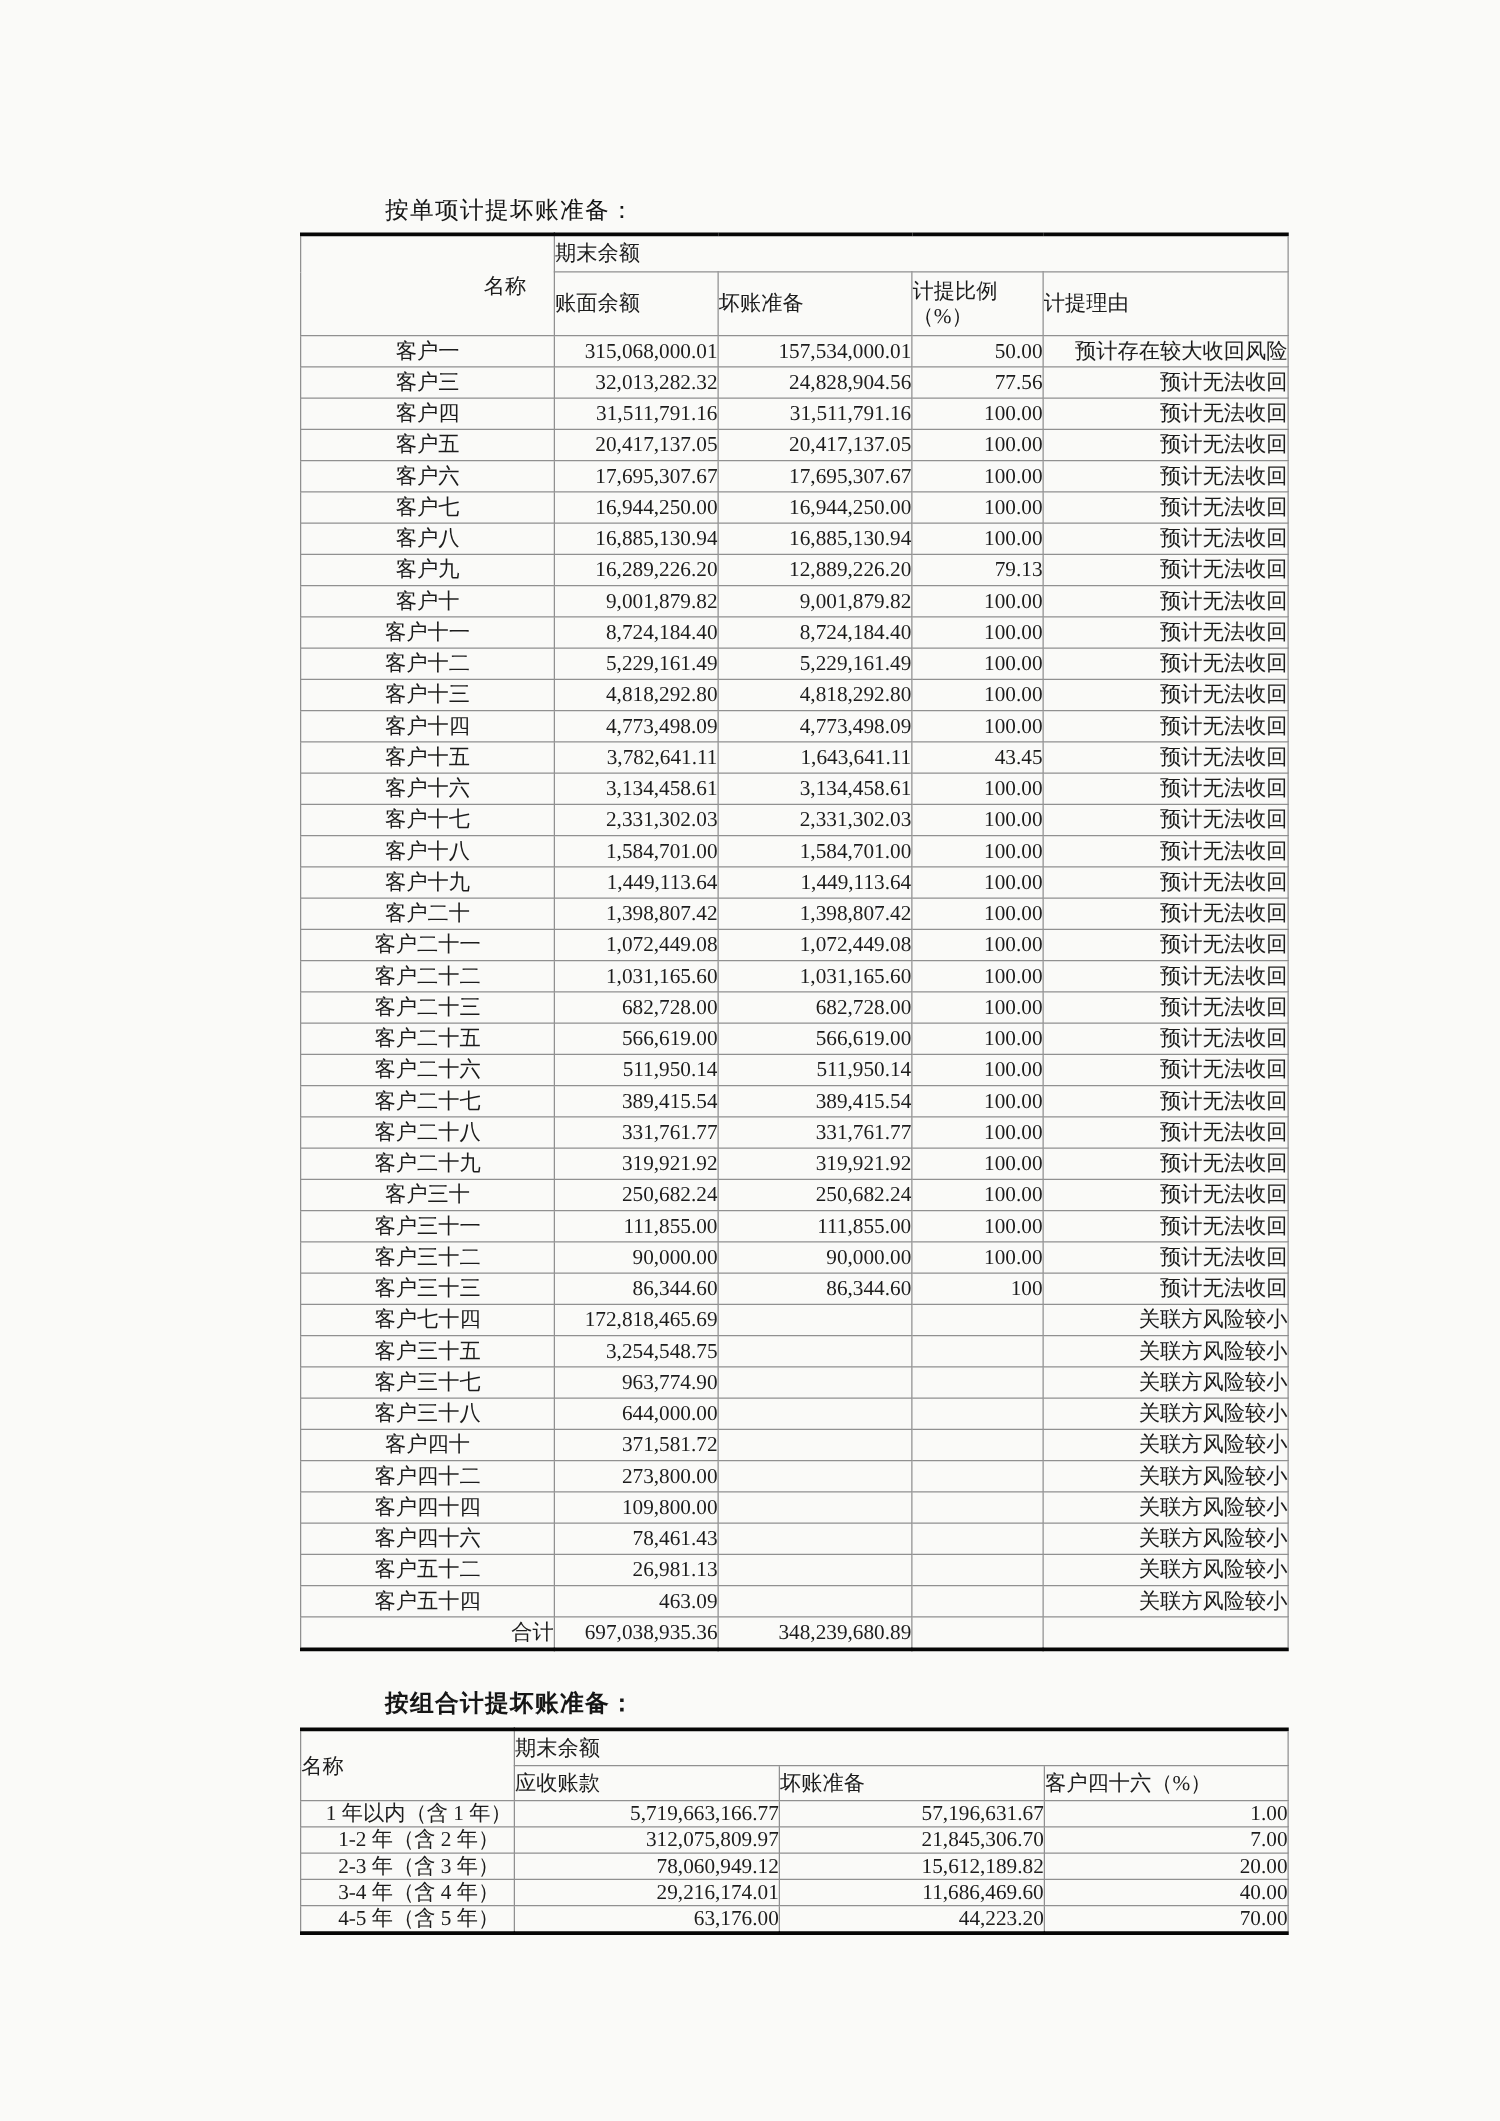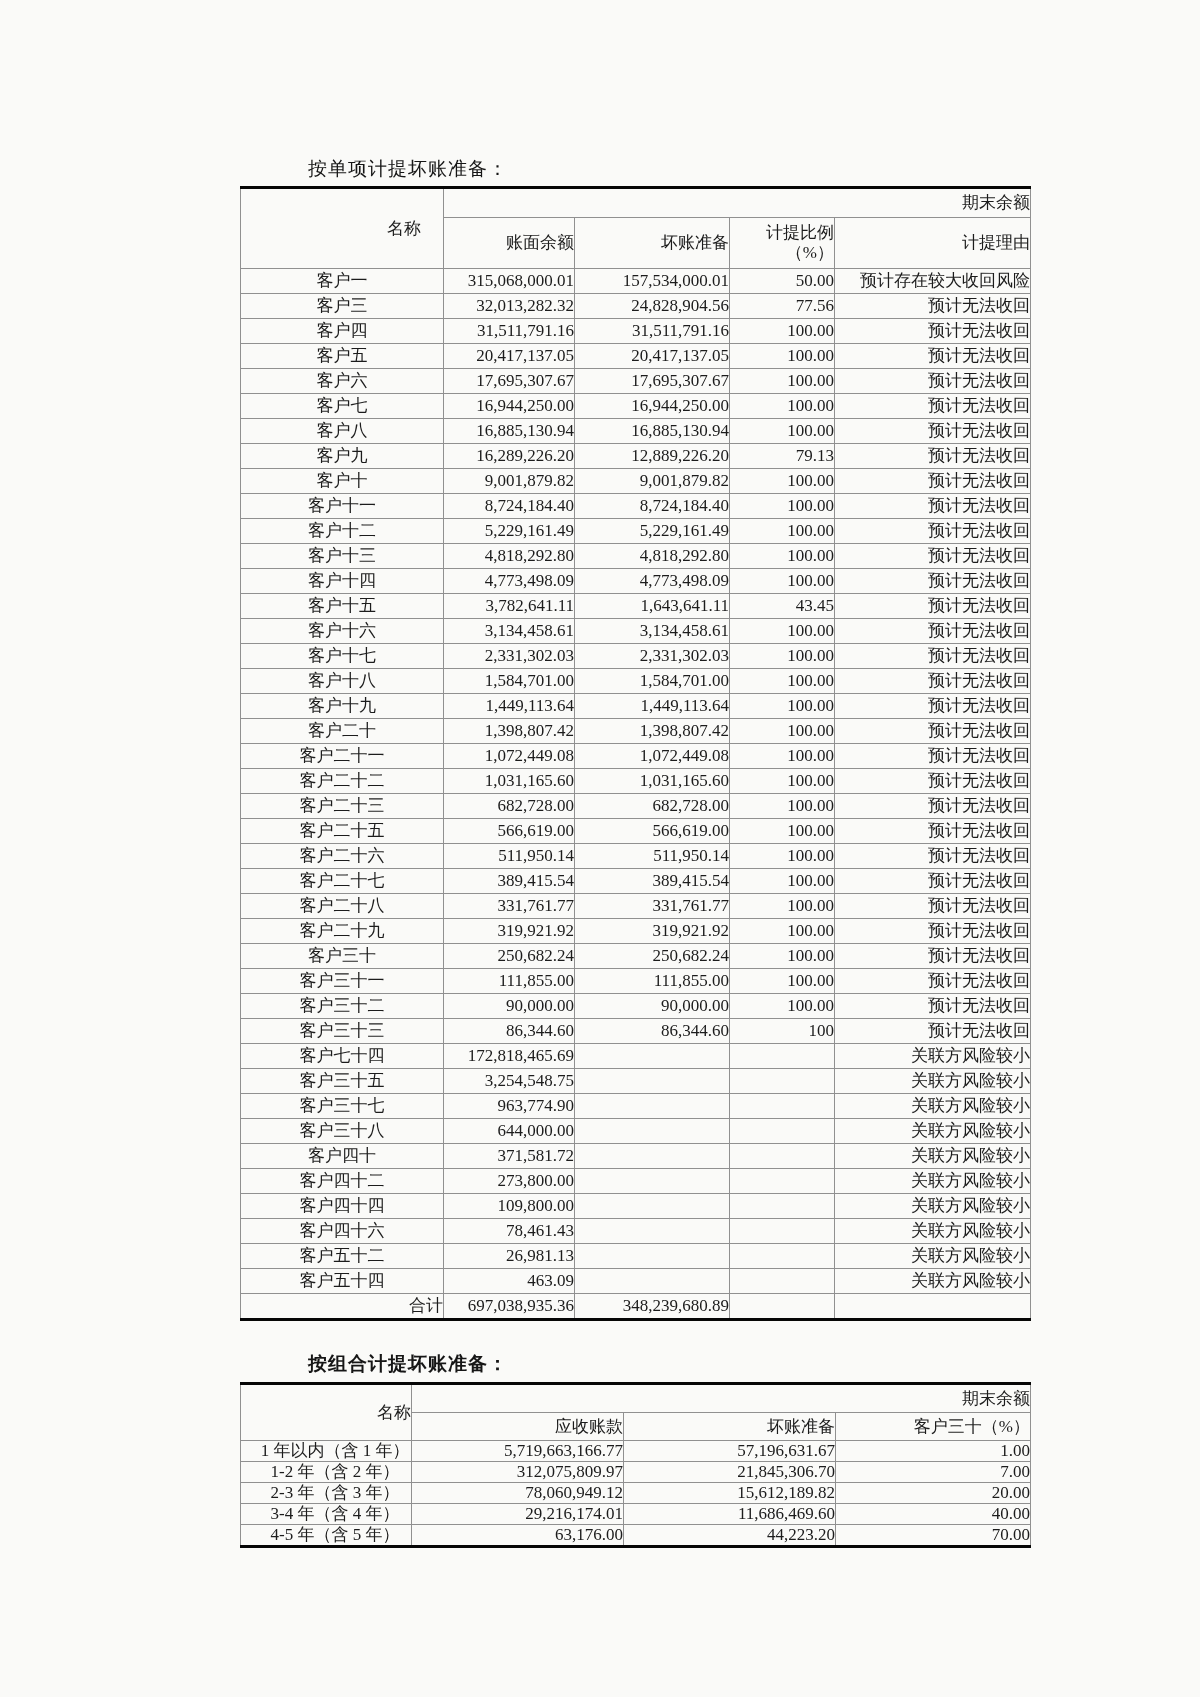--- a/index.html
+++ b/index.html
@@ -26,21 +26,21 @@
   }
   #table-individual { top:186px; }
   #table-group { top:1382px; }
 
   table.fin th, table.fin td {
     border:1px solid #909090;
     font-weight:normal; font-size:17px; line-height:1.15;
     padding:0; overflow:hidden; white-space:nowrap;
     vertical-align:middle; color:#1c1c1c;
   }
-  table.fin th { text-align:right; }
+  table.fin th { text-align:left; }
 
   
   #table-individual tr.hrow1 th { height:28px; }
   #table-individual tr.hrow2 th { height:50px; }
   #table-individual th.h-name { text-align:right; padding-right:22px; }
   
   #table-individual tbody td { height:24px; }
   td.c-name   { text-align:center;  padding-left:9px;  }
   td.c-num    { text-align:right; padding-right:12px; }
   td.c-ratio  { text-align:right; padding-right:12px; }
@@ -434,21 +434,21 @@
         <col style="width:195px">
     </colgroup>
     <thead>
       <tr class="hrow1">
         <th rowspan="2">名称</th>
         <th colspan="3">期末余额</th>
       </tr>
       <tr class="hrow2">
         <th>应收账款</th>
         <th>坏账准备</th>
-        <th>客户三十（%）</th>
+        <th>客户四十六（%）</th>
       </tr>
     </thead>
     <tbody>
 
         <tr>
           <td class="c-name">1 年以内（含 1 年）</td>
           <td class="c-num">5,719,663,166.77</td>
           <td class="c-num">57,196,631.67</td>
           <td class="c-ratio">1.00</td>
         </tr>

